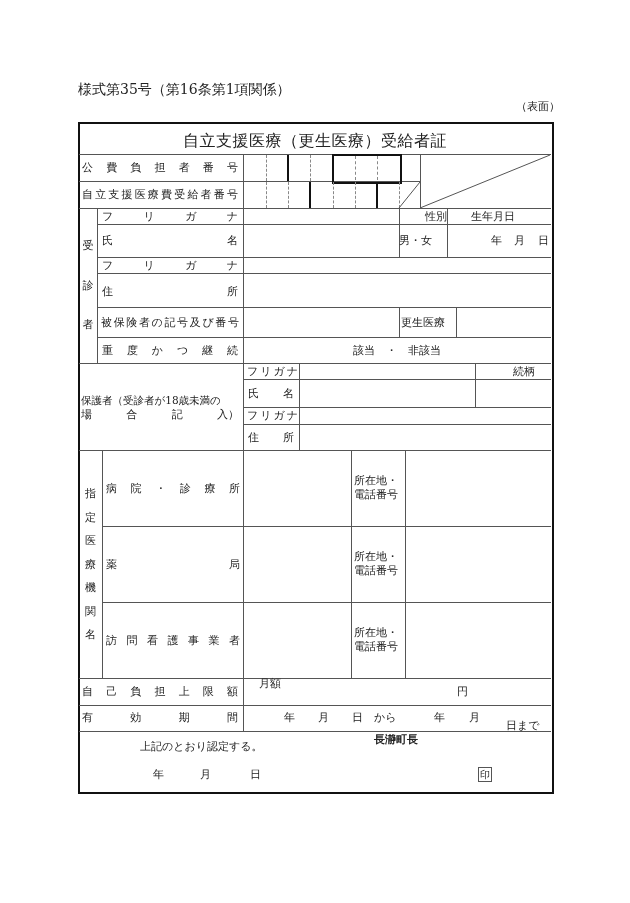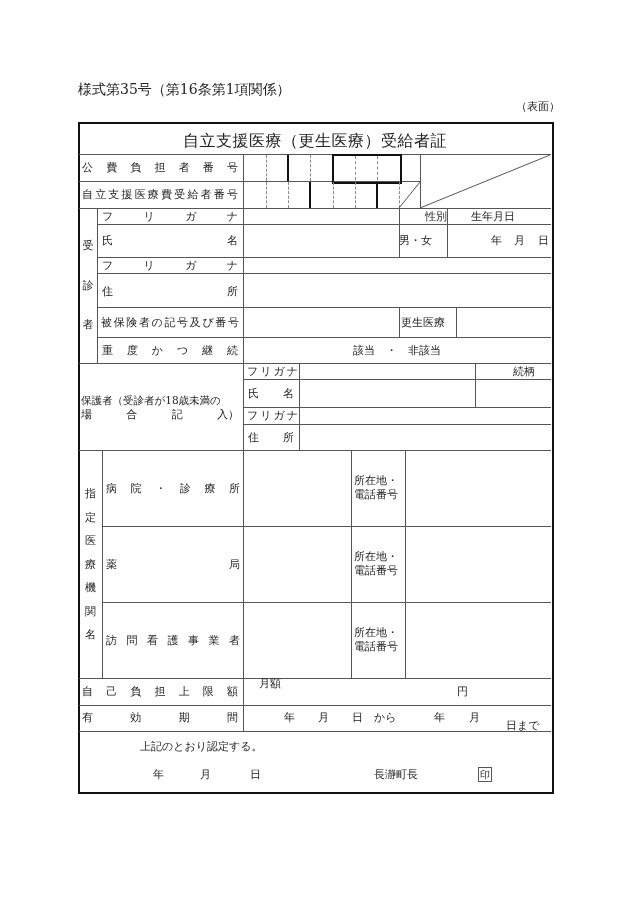--- a/index.html
+++ b/index.html
@@ -246,14 +246,14 @@
 <div class="t" style="left:352px;top:712px;">日</div>
 <div class="t" style="left:374px;top:712px;">から</div>
 <div class="t" style="left:434px;top:712px;">年</div>
 <div class="t" style="left:469px;top:712px;">月</div>
 <div class="t" style="left:506px;top:712px;margin-top:8px;">日まで</div>
 
 <div class="t" style="left:140px;top:741px;">上記のとおり認定する。</div>
 <div class="t" style="left:153px;top:769px;">年</div>
 <div class="t" style="left:200px;top:769px;">月</div>
 <div class="t" style="left:250px;top:769px;">日</div>
-<div class="t" style="left:374px;top:769px;">長瀞町長</div>
+<div class="t" style="left:374px;top:734px;font-weight:bold;">長瀞町長</div>
 <div class="seal">印</div>
 
 </body></html>

